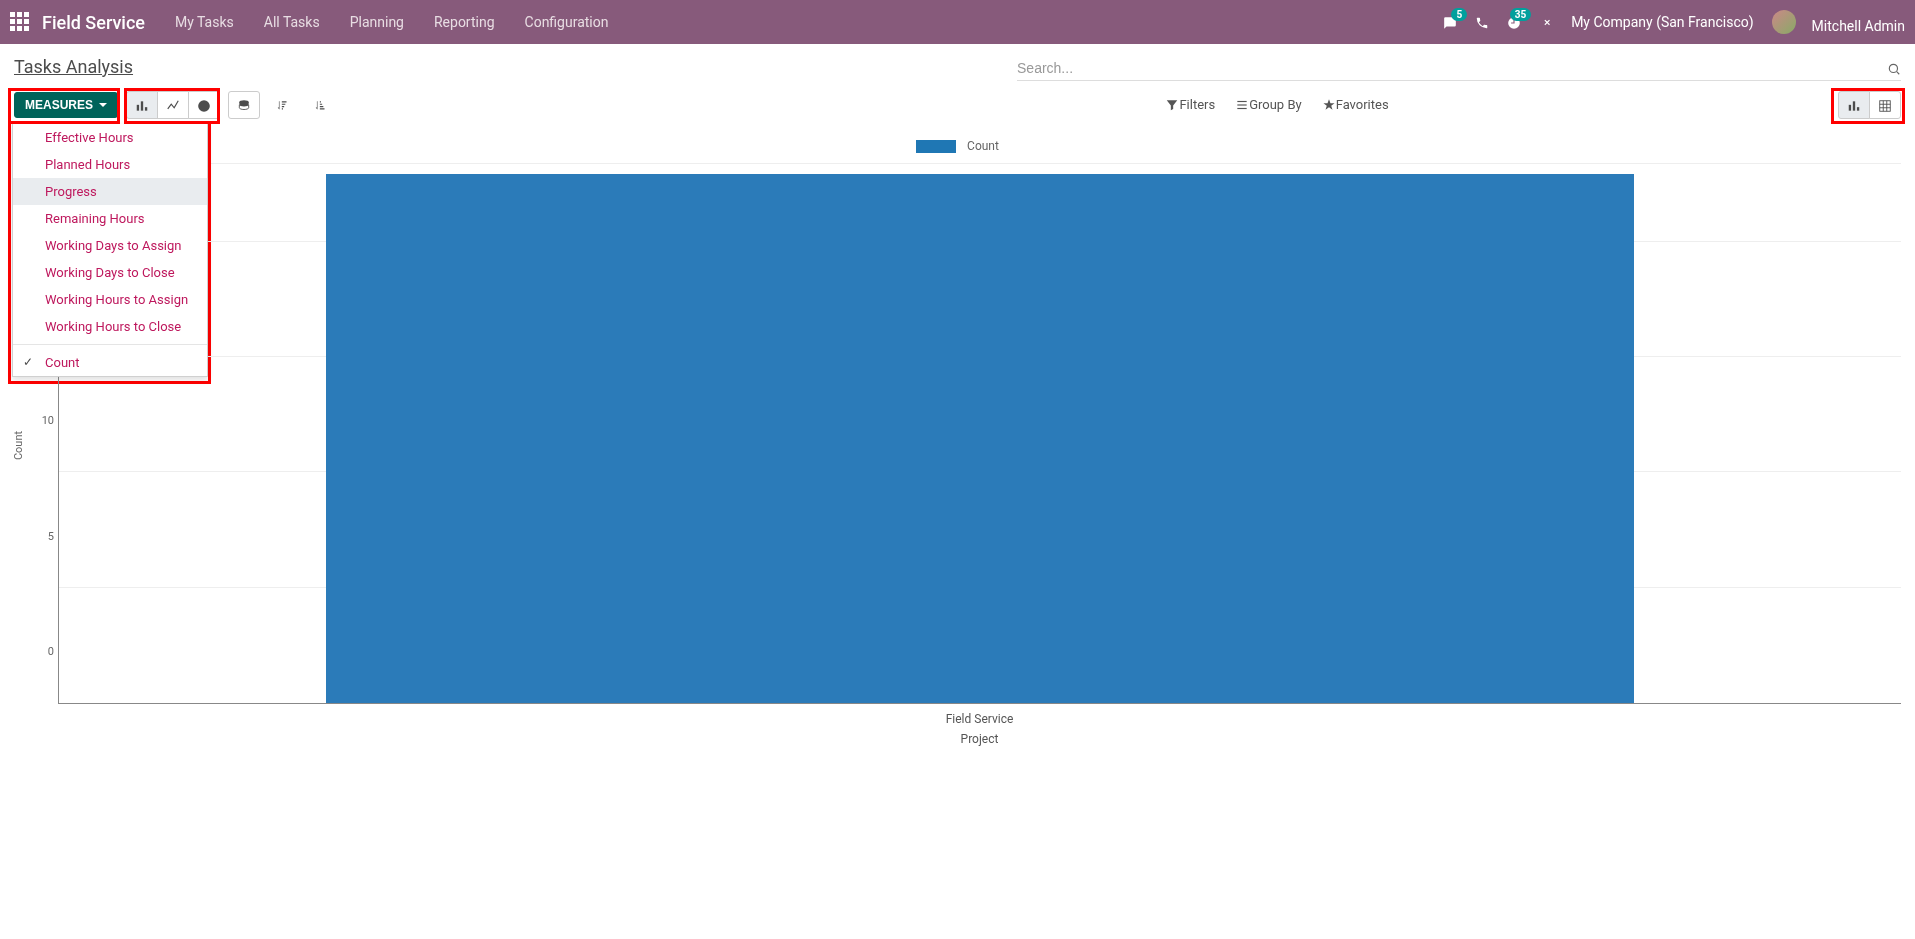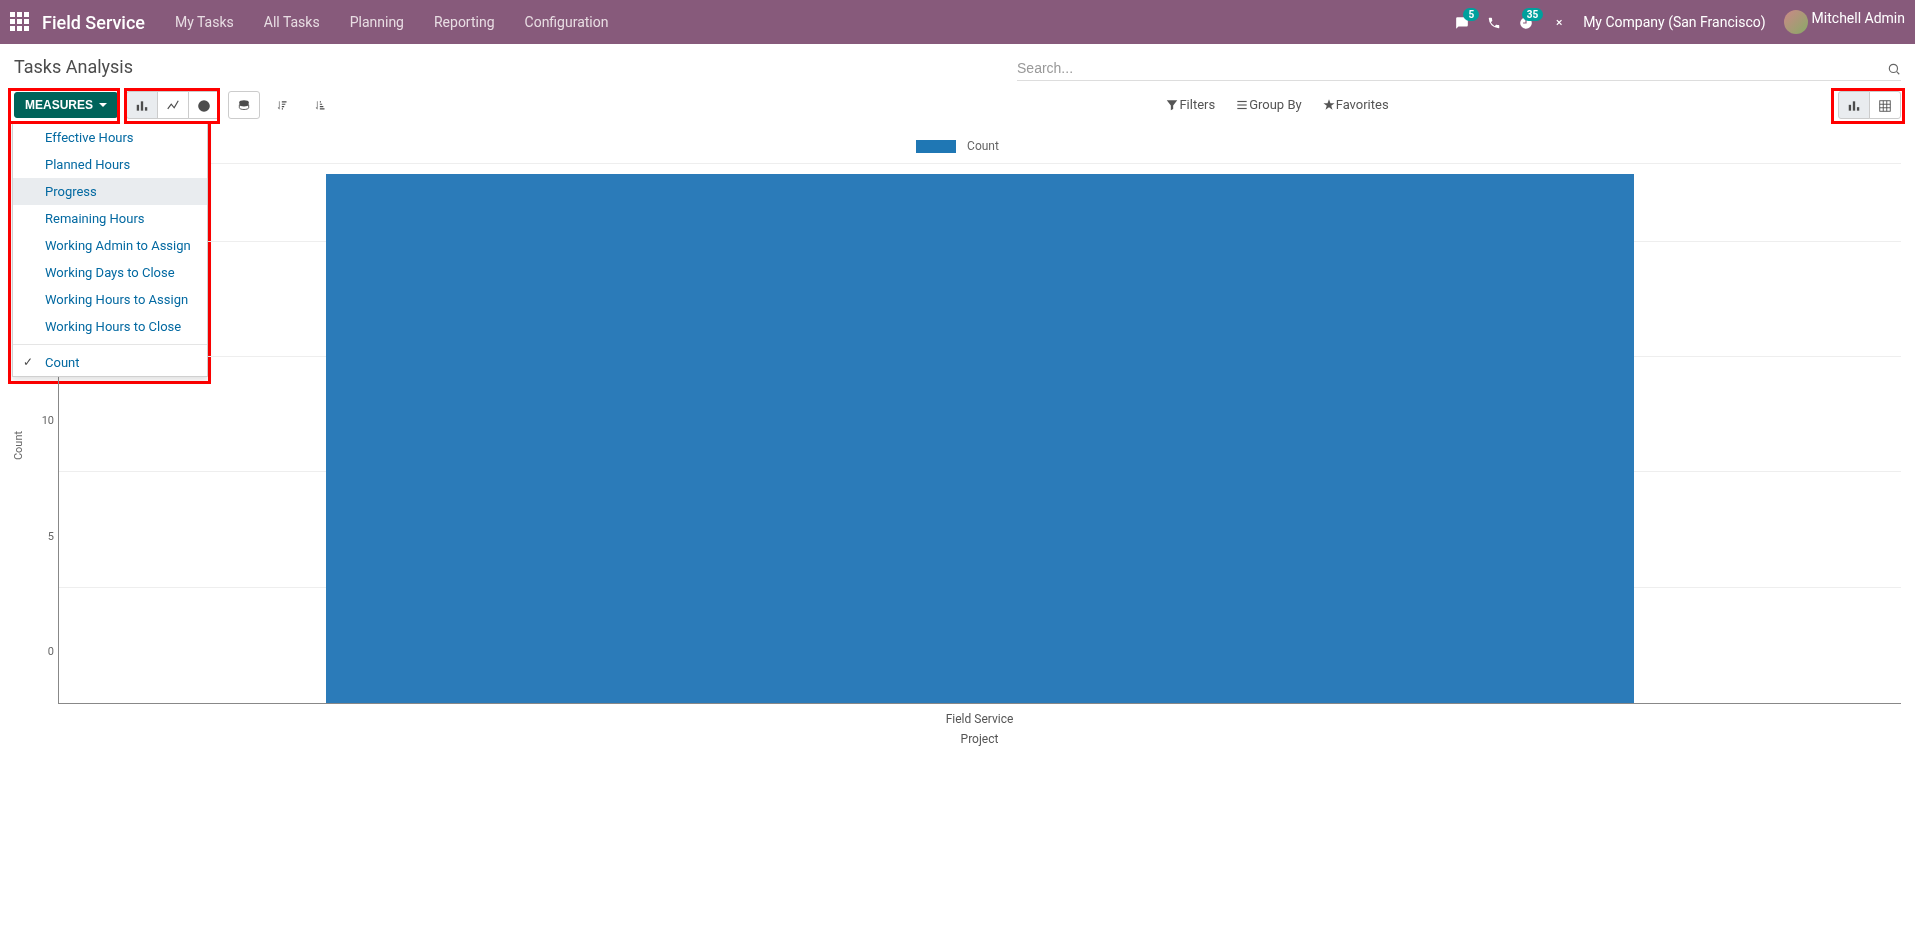--- a/index.html
+++ b/index.html
@@ -10,26 +10,26 @@
   .apps-icon { width: 20px; height: 20px; display: grid; grid-template-columns: repeat(3,1fr); gap: 1px; margin-right: 12px; cursor: pointer; }
   .apps-icon span { background: #fff; width: 5px; height: 5px; }
   .brand { font-size: 18px; font-weight: 500; margin-right: 30px; }
   .nav-menu { display: flex; gap: 30px; }
   .nav-item { color: #e8dde3; font-size: 14px; cursor: pointer; }
   .nav-spacer { flex: 1; }
   .nav-right { display: flex; align-items: center; gap: 18px; }
   .icon-btn { color: #fff; cursor: pointer; position: relative; }
   .badge { position: absolute; top: -6px; right: -10px; background: #00a09d; color: #fff; border-radius: 8px; font-size: 10px; padding: 1px 5px; font-weight: bold; }
   .company { font-size: 14px; }
-  .user { display: flex; align-items: flex-start; gap: 4px; font-size: 14px; }
+  .user { display: flex; align-items: flex-end; gap: 16px; font-size: 14px; }
   .avatar { width: 24px; height: 24px; border-radius: 50%; background: linear-gradient(135deg,#c88,#8a6); }
   
   
   .page-head { padding: 12px 14px 10px; display: flex; align-items: flex-start; }
-  .page-title { font-size: 18px; color: #4c4c4c; flex: 0 0 auto; }
+  .page-title { font-size: 18px; color: #4c4c4c; flex: 0 0 auto; text-decoration: underline; }
   .search-wrap { flex: 1; display: flex; justify-content: flex-end; }
   .search-box { width: 50%; display: flex; align-items: center; border-bottom: 1px solid #ddd; }
   .search-input { flex: 1; border: none; outline: none; font-size: 14px; padding: 4px 0; color: #0f172a; }
   .search-input::placeholder { color: #999; }
   .search-icon { color: #666; cursor: pointer; }
   
   
   .cp { display: flex; align-items: center; padding: 0 14px 14px; }
   .cp-left { display: flex; align-items: center; gap: 8px; }
   .measures-btn { background: #00635a; color: #fff; border: 1px solid #00635a; padding: 5px 10px; font-size: 12px; font-weight: bold; cursor: pointer; border-radius: 3px; display: flex; align-items: center; gap: 6px; }
@@ -45,21 +45,21 @@
   .cp-right { display: flex; }
   
   
   .redbox { border: 3px solid #ff0000; position: absolute; pointer-events: none; }
   .rb1 { left: 8px; top: 88px; width: 112px; height: 36px; }
   .rb2 { left: 124px; top: 88px; width: 96px; height: 36px; }
   .rb3 { right: 10px; top: 88px; width: 74px; height: 36px; }
   
   
   .dropdown { position: absolute; left: 12px; top: 124px; width: 196px; background: #fff; border: 1px solid #d0d0d0; border-top: none; box-shadow: 0 3px 6px rgba(0,0,0,.12); z-index: 10; }
-  .dropdown .ditem { padding: 6px 10px 6px 32px; font-size: 13px; color: #0369a1; cursor: pointer; position: relative; }
+  .dropdown .ditem { padding: 6px 10px 6px 32px; font-size: 13px; color: #be185d; cursor: pointer; position: relative; }
   .dropdown .ditem.hovered { background: #e9ecef; }
   .dropdown .ditem.checked::before { content: "✓"; position: absolute; left: 10px; color: #4c4c4c; font-size: 12px; }
   .dropdown .divider { height: 1px; background: #e5e5e5; margin: 4px 0; }
   .redbox.rb-dd { left: 8px; top: 124px; width: 203px; height: 260px; border-top: none; }
   
   
   .chart-wrap { padding: 0 14px 10px; }
   .legend { text-align: center; padding: 6px 0 10px; border-bottom: 1px solid #eee; font-size: 12px; color: #666; }
   .legend-swatch { display: inline-block; width: 40px; height: 13px; background: #1f77b4; vertical-align: middle; margin-right: 8px; }
   .plot { position: relative; height: 570px; margin-top: 10px; }
@@ -235,21 +235,21 @@
 <div class="redbox rb1"></div>
 <div class="redbox rb2"></div>
 <div class="redbox rb3"></div>
 <div class="redbox rb-dd"></div>
 
 <div class="dropdown">
   <div class="ditem">Effective Hours</div>
   <div class="ditem">Planned Hours</div>
   <div class="ditem hovered">Progress</div>
   <div class="ditem">Remaining Hours</div>
-  <div class="ditem">Working Admin to Assign</div>
+  <div class="ditem">Working Days to Assign</div>
   <div class="ditem">Working Days to Close</div>
   <div class="ditem">Working Hours to Assign</div>
   <div class="ditem">Working Hours to Close</div>
   <div class="divider"></div>
   <div class="ditem checked">Count</div>
 </div>
 
 <div class="chart-wrap">
   <div class="legend">
     <span class="legend-swatch"></span>

